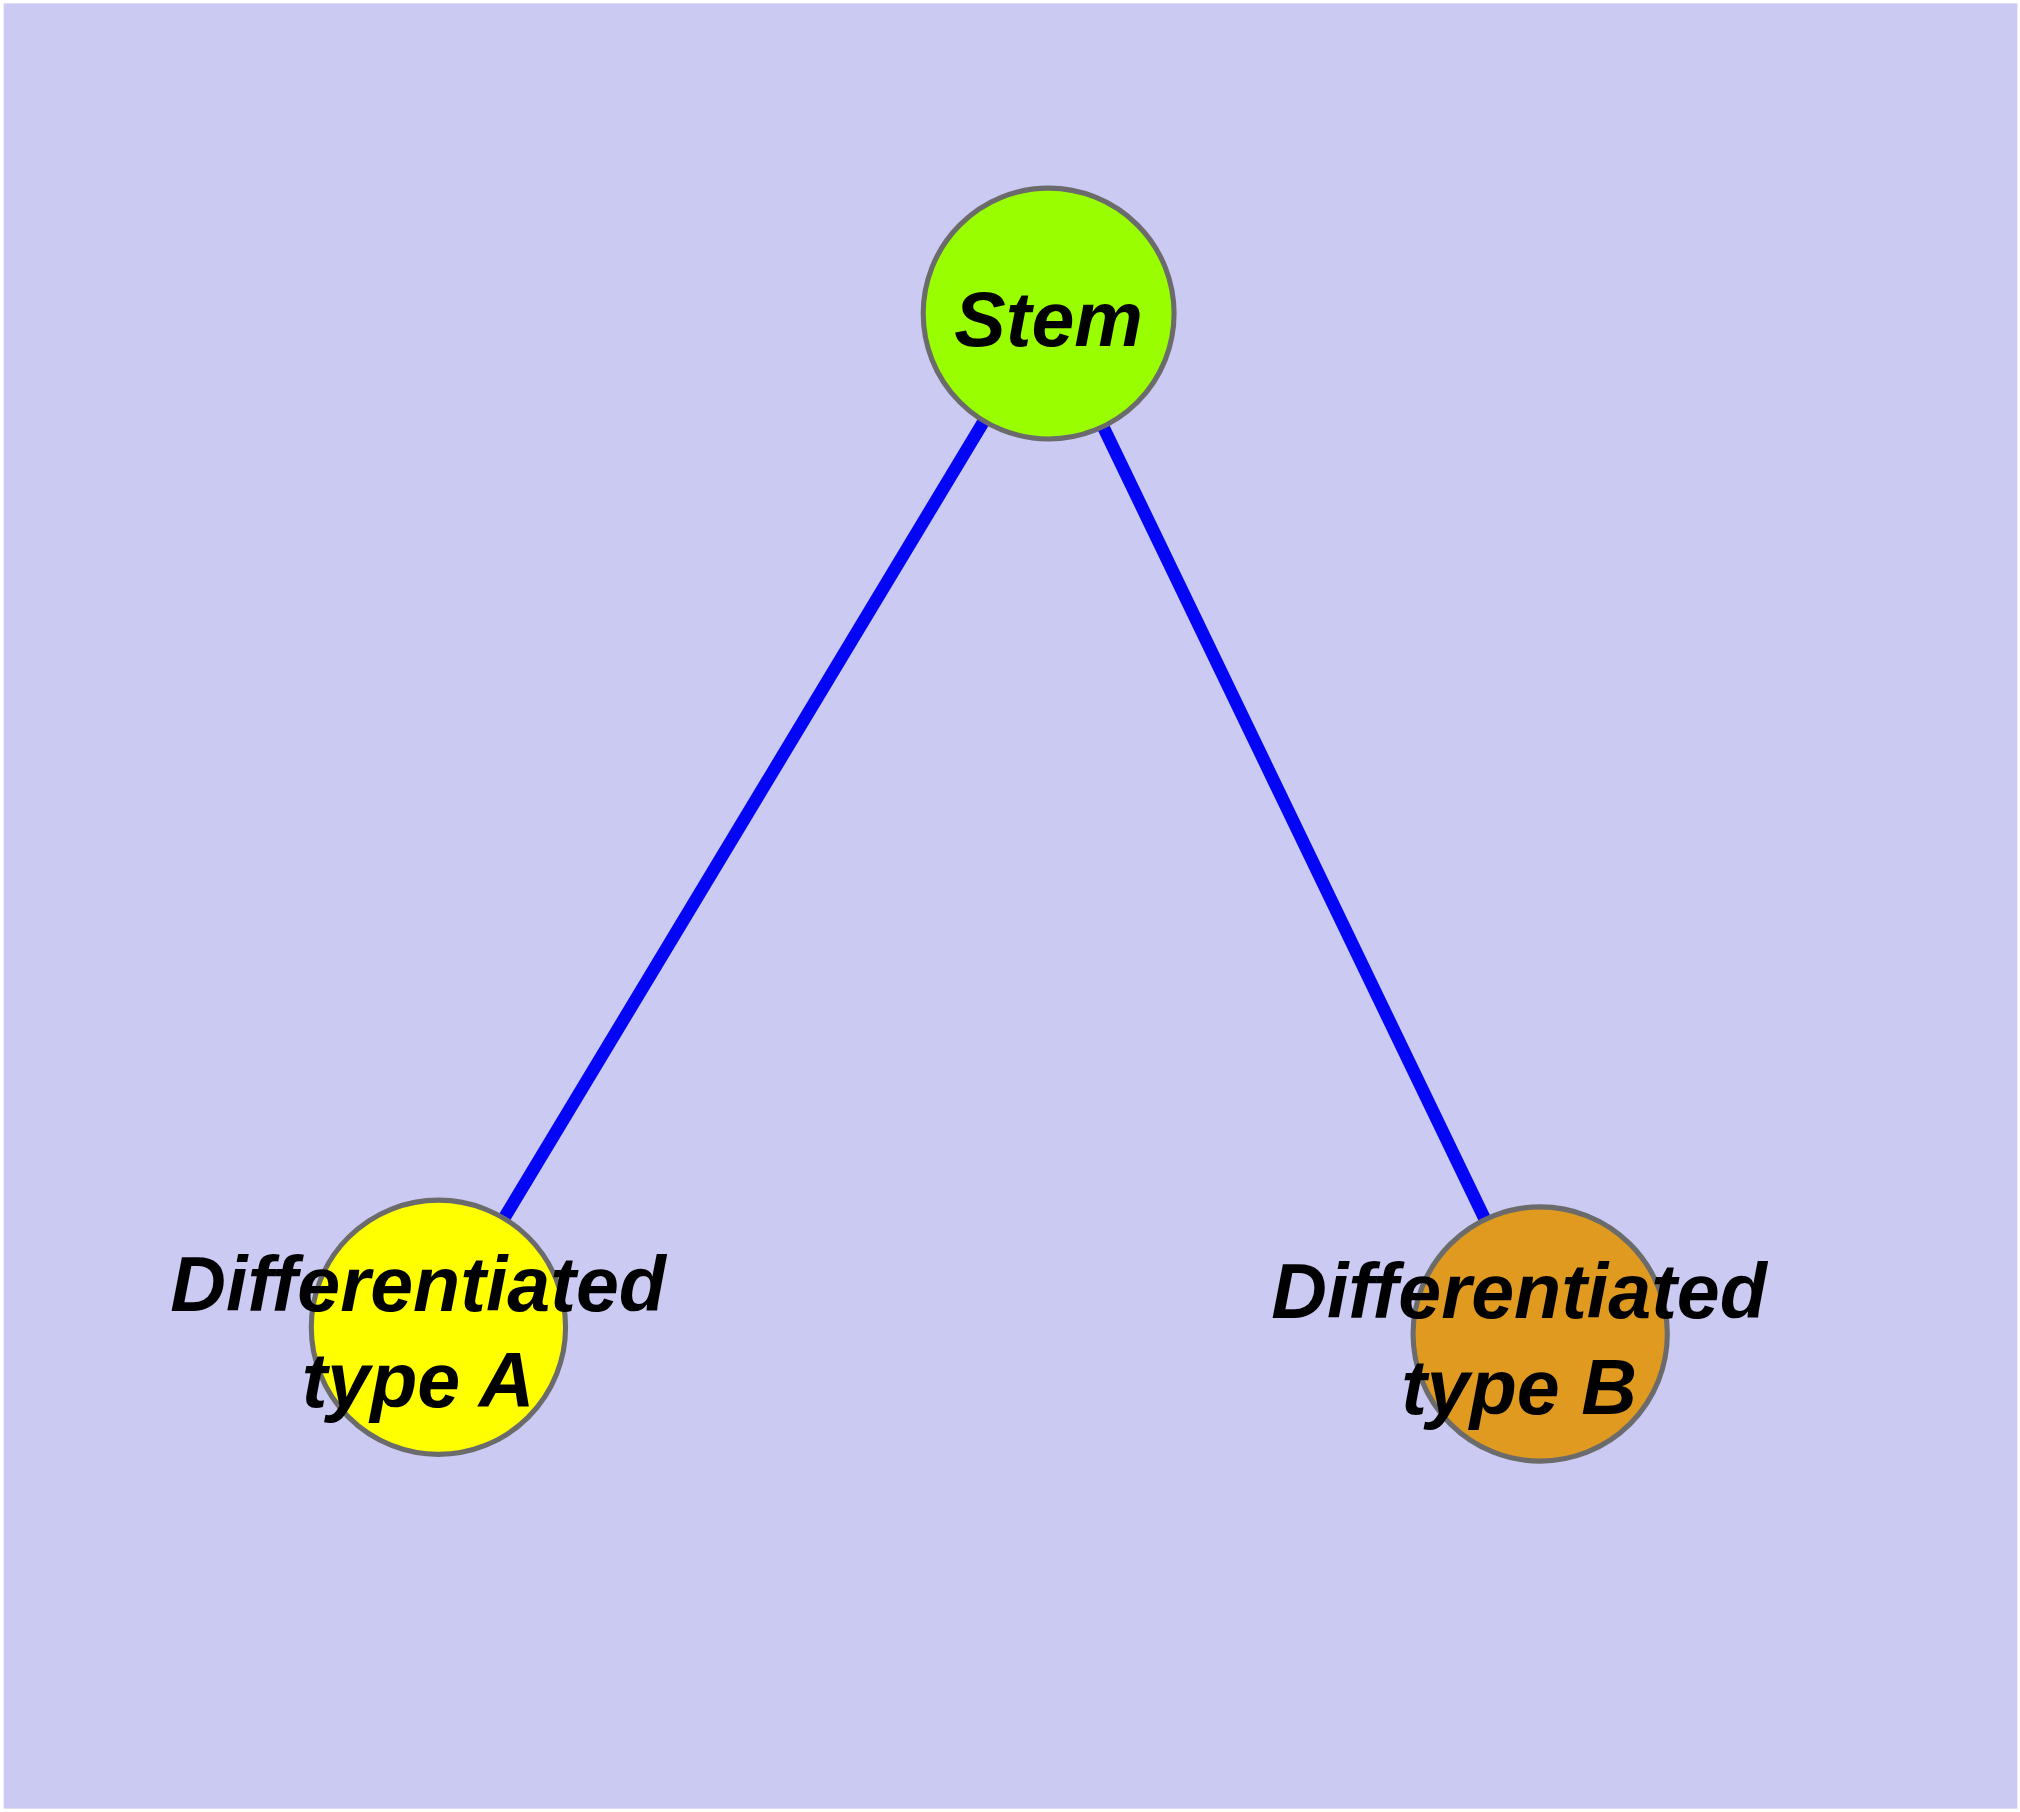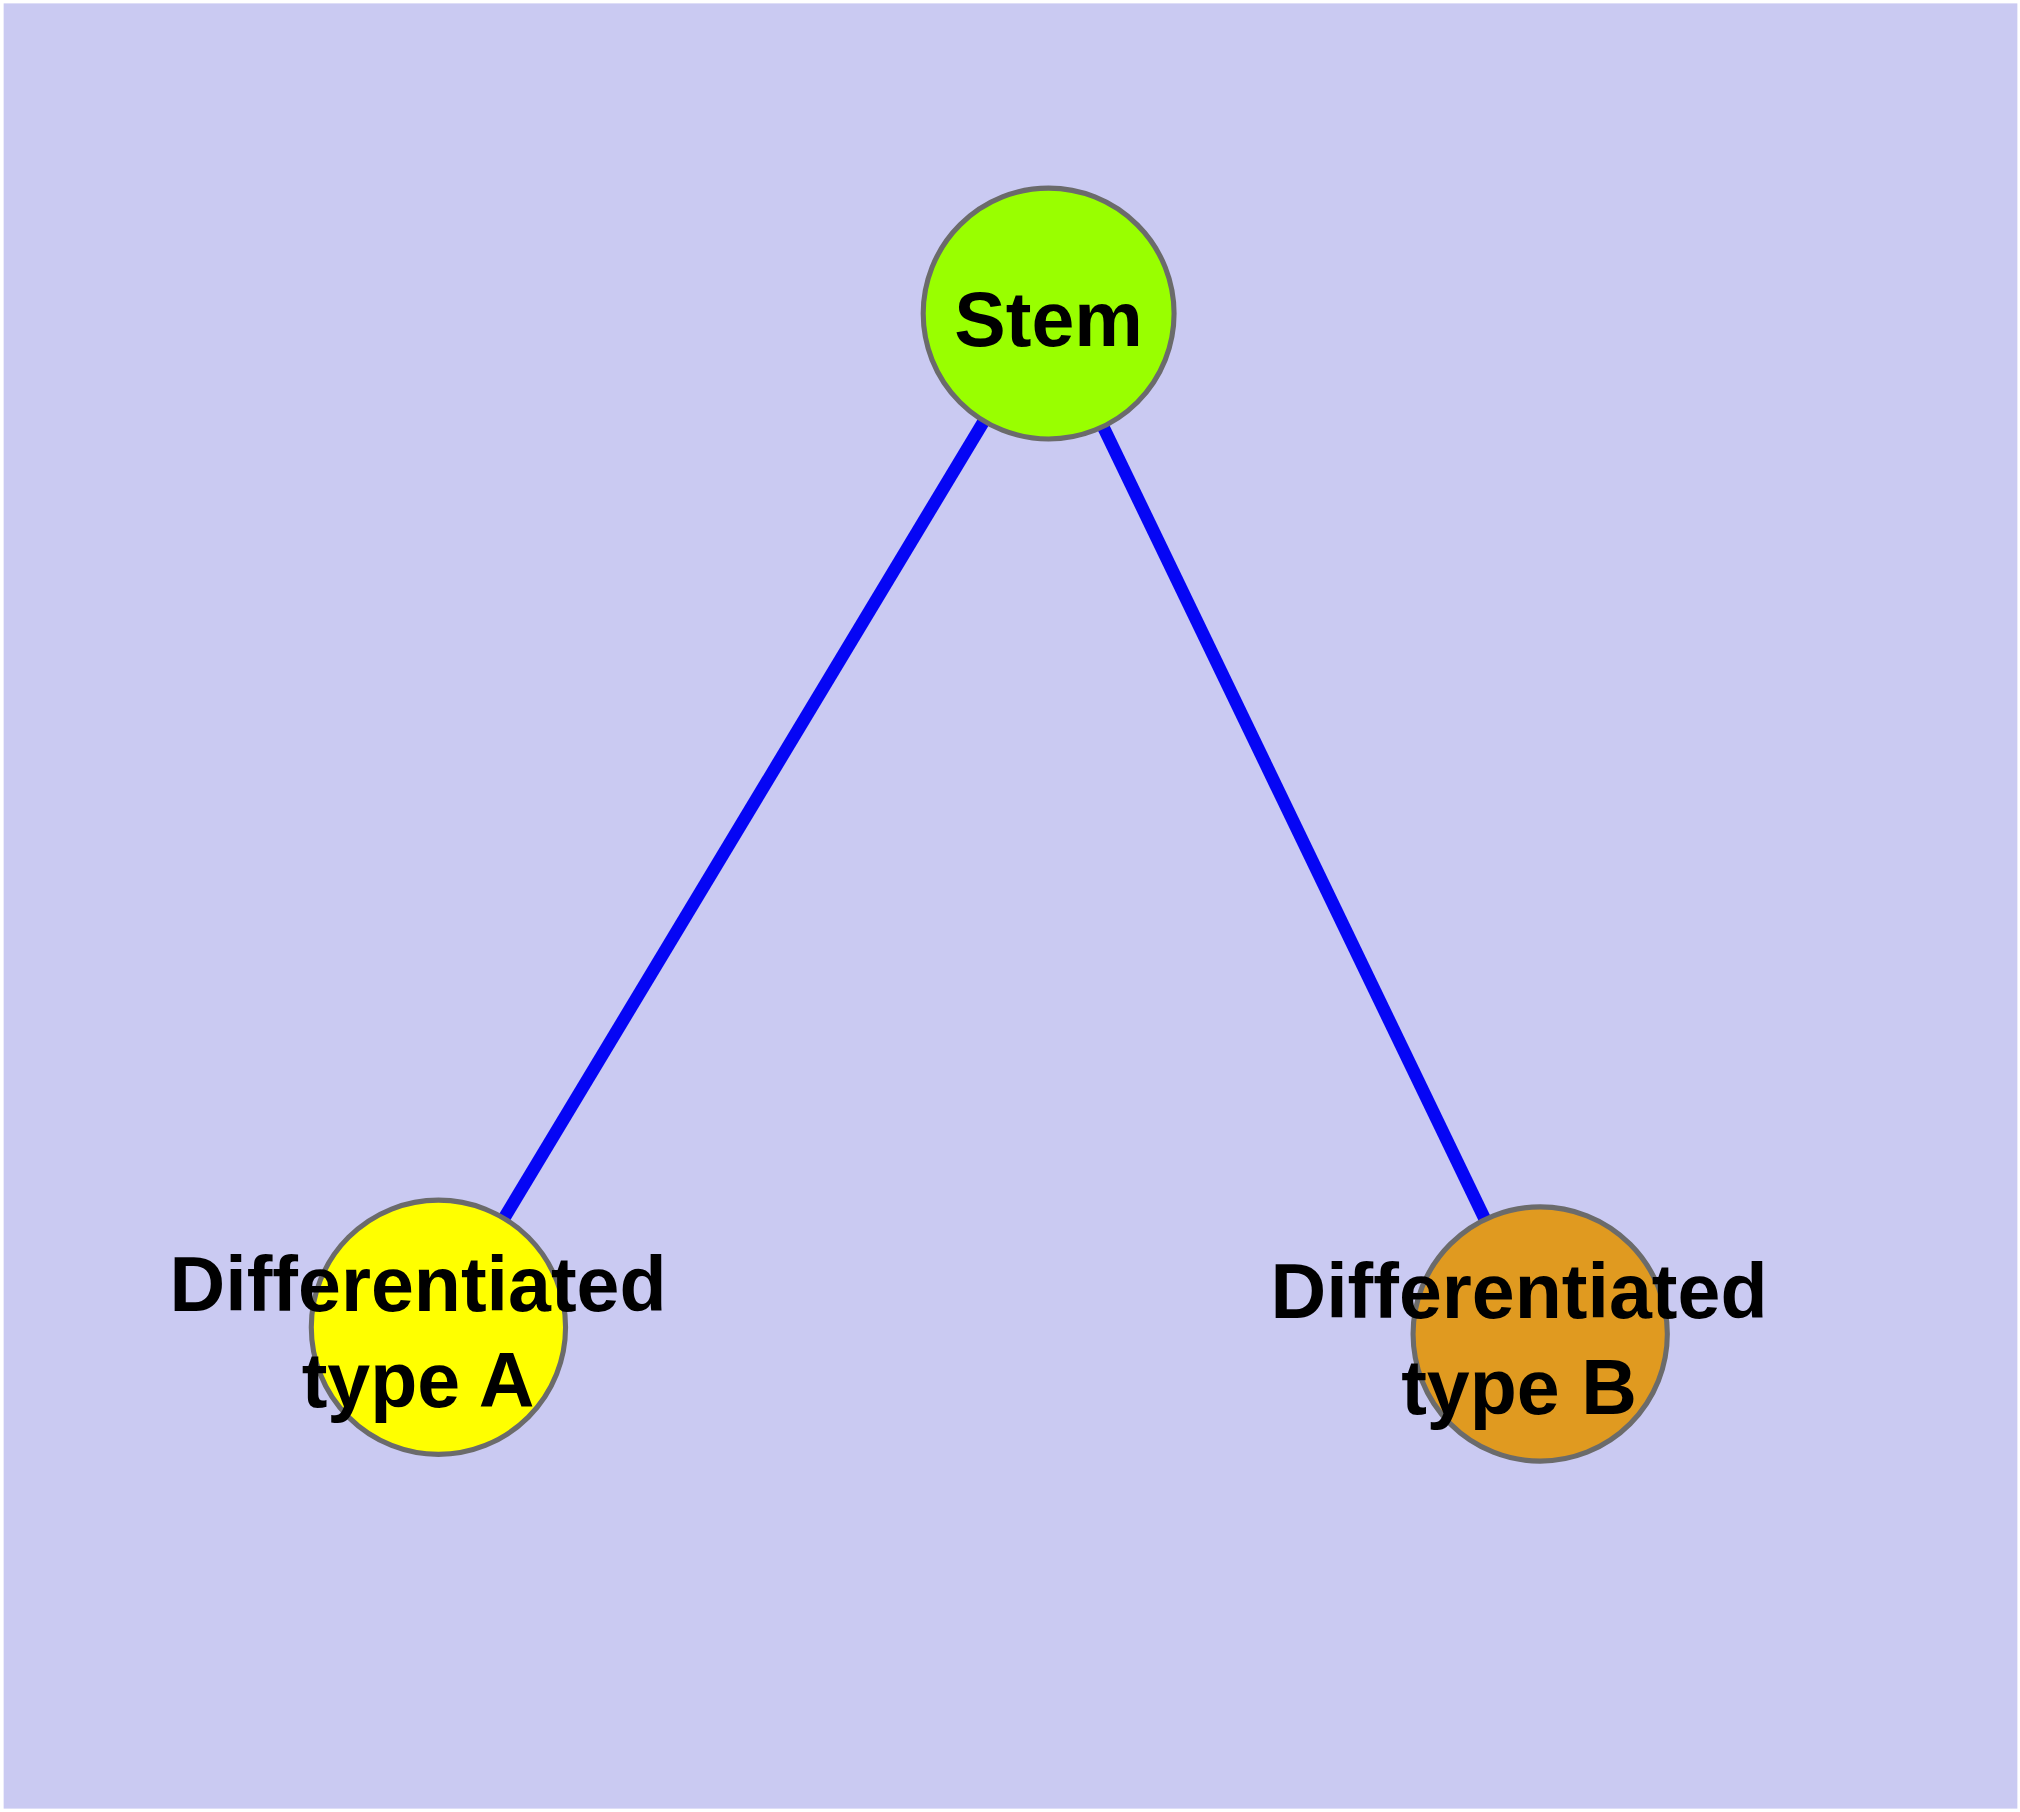--- a/index.html
+++ b/index.html
@@ -7,20 +7,21 @@
     padding: 0;
     background: #ffffff;
     width: 2021px;
     height: 1812px;
     overflow: hidden;
   }
   .stage {
     position: relative;
     width: 2021px;
     height: 1812px;
+    font-style: italic;
   }
   svg {
     display: block;
   }
   .node-label, .edge, .node {
     font-family: "Liberation Sans", sans-serif;
   }
   text.node-label {
     font-family: "Liberation Sans", sans-serif;
     font-weight: bold;

